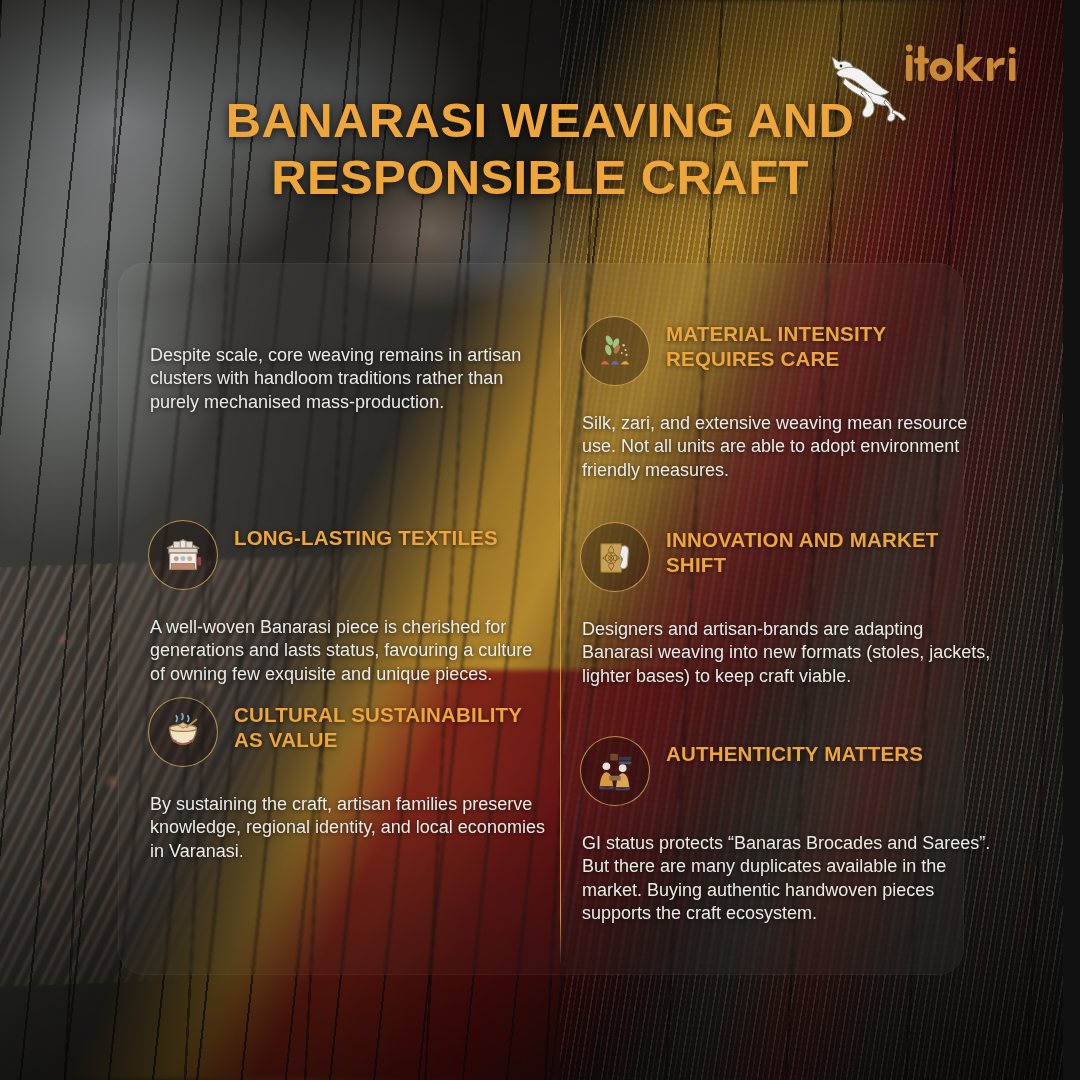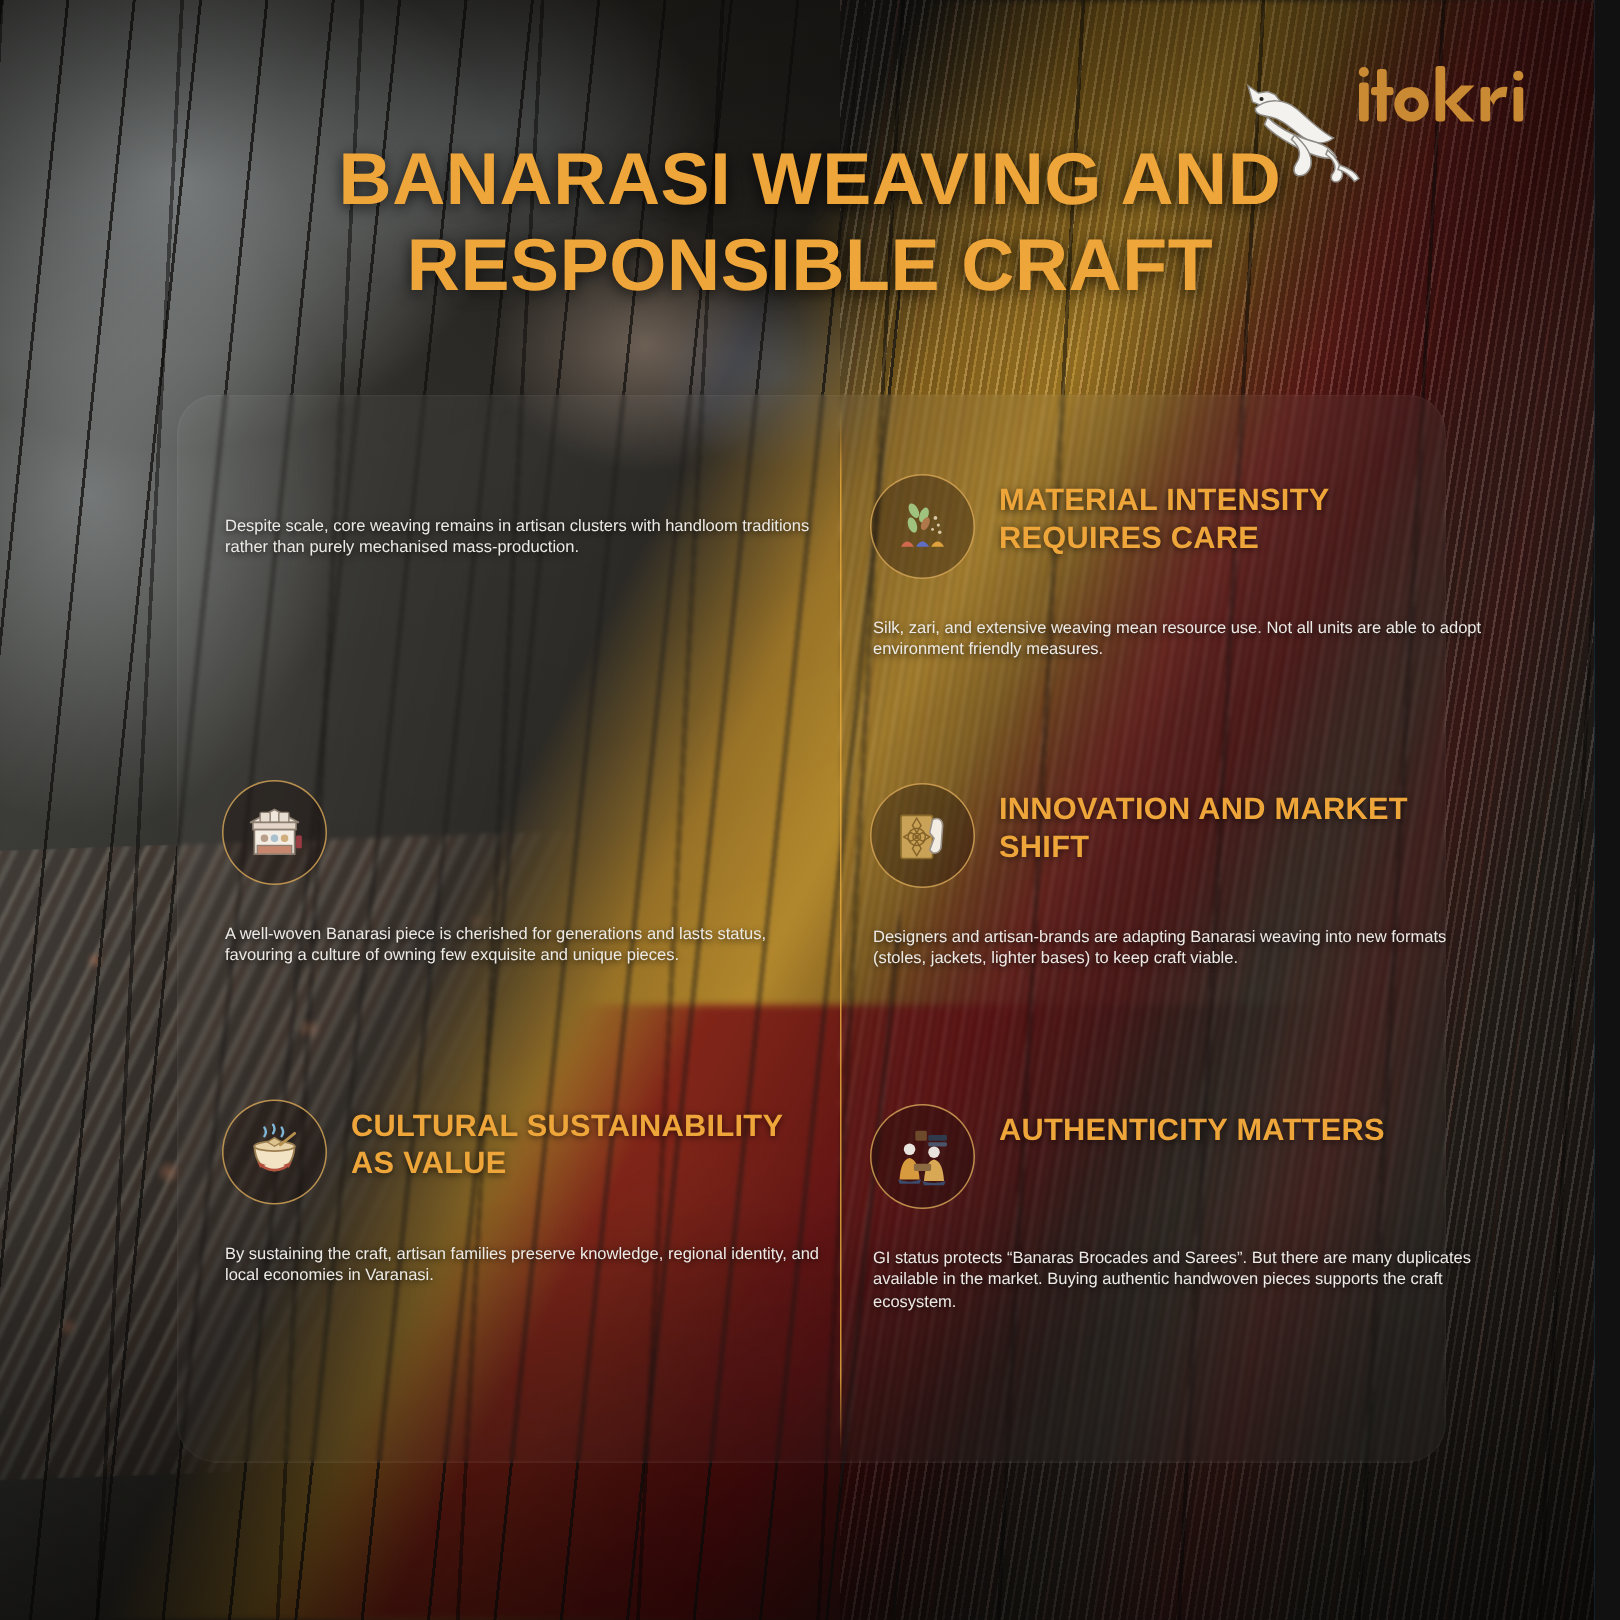--- a/index.html
+++ b/index.html
@@ -179,21 +179,21 @@
       rgba(230,168,60,.85) 93%, rgba(230,168,60,0) 100%);
   }
 
   
   .cards { position: absolute; inset: 0; }
   .card { position: absolute; }
   .card.col-l { left: 148px; width: 400px; }
   .card.col-r { left: 580px; width: 412px; }
   .card.row-1 { top: 318px; }
   .card.row-2 { top: 520px; }
-  .card.row-3 { top: 733px; }
+  .card.row-3 { top: 697px; }
   .card.col-r.row-1 { top: 316px; }
   .card.col-r.row-2 { top: 522px; }
   .card.col-r.row-3 { top: 736px; }
 
   .card-head { display: flex; align-items: flex-start; gap: 16px; }
   .icon-badge {
     flex: 0 0 auto;
     width: 68px; height: 68px;
     border-radius: 50%;
     border: 1.5px solid rgba(226,176,92,.78);
@@ -207,21 +207,21 @@
     font-size: 20.5px;
     font-weight: 700;
     line-height: 1.21;
     letter-spacing: .2px;
     margin: 6px 0 0 0;
     text-shadow: 0 1px 5px rgba(0,0,0,.6);
   }
   .card-body {
     margin: 26px 0 0 2px;
     color: #ECEAE6;
-    font-size: 11px;
+    font-size: 18px;
     line-height: 1.30;
     text-shadow: 0 1px 5px rgba(0,0,0,.75);
   }
   .card.col-l .card-body { width: 396px; }
   .card.col-r .card-body { width: 412px; }
 </style>
 </head>
 <body>
 
 <div id="poster">
@@ -317,20 +317,21 @@
             <rect x="27" y="10" width="7" height="7" rx="1" fill="#e7dcd0" stroke="#8d7f72" stroke-width="1"></rect>
             <rect x="9" y="17" width="30" height="5" fill="#e3d6c8" stroke="#8d7f72" stroke-width="1.1"></rect>
             <rect x="10" y="22" width="28" height="17" fill="#f3ece3" stroke="#8d7f72" stroke-width="1.2"></rect>
             <rect x="12" y="33" width="24" height="6" fill="#c7866e" stroke="#8d7f72" stroke-width=".9"></rect>
             <circle cx="17" cy="28" r="2.6" fill="#b9a08c"></circle>
             <circle cx="24" cy="28" r="2.6" fill="#a9c0cf"></circle>
             <circle cx="31" cy="28" r="2.6" fill="#d0ae7e"></circle>
             <rect x="39" y="26" width="4" height="9" rx="1" fill="#9b3b44"></rect>
           </svg>
         </div>
+        <h2 class="card-title">LONG-LASTING TEXTILES</h2>
       </div>
       <p class="card-body">A well-woven Banarasi piece is cherished for generations and lasts status, favouring a culture of owning few exquisite and unique pieces.</p>
     </div>
 
     <div class="card col-r row-2">
       <div class="card-head">
         <div class="icon-badge">
           <svg viewBox="0 0 48 48" aria-hidden="true">
             <rect x="9" y="10" width="22" height="30" rx="1.5" fill="#c9a257" stroke="#8a6b2e" stroke-width="1.2"></rect>
             <g stroke="#7d5c24" stroke-width="1" fill="none" opacity=".9">

